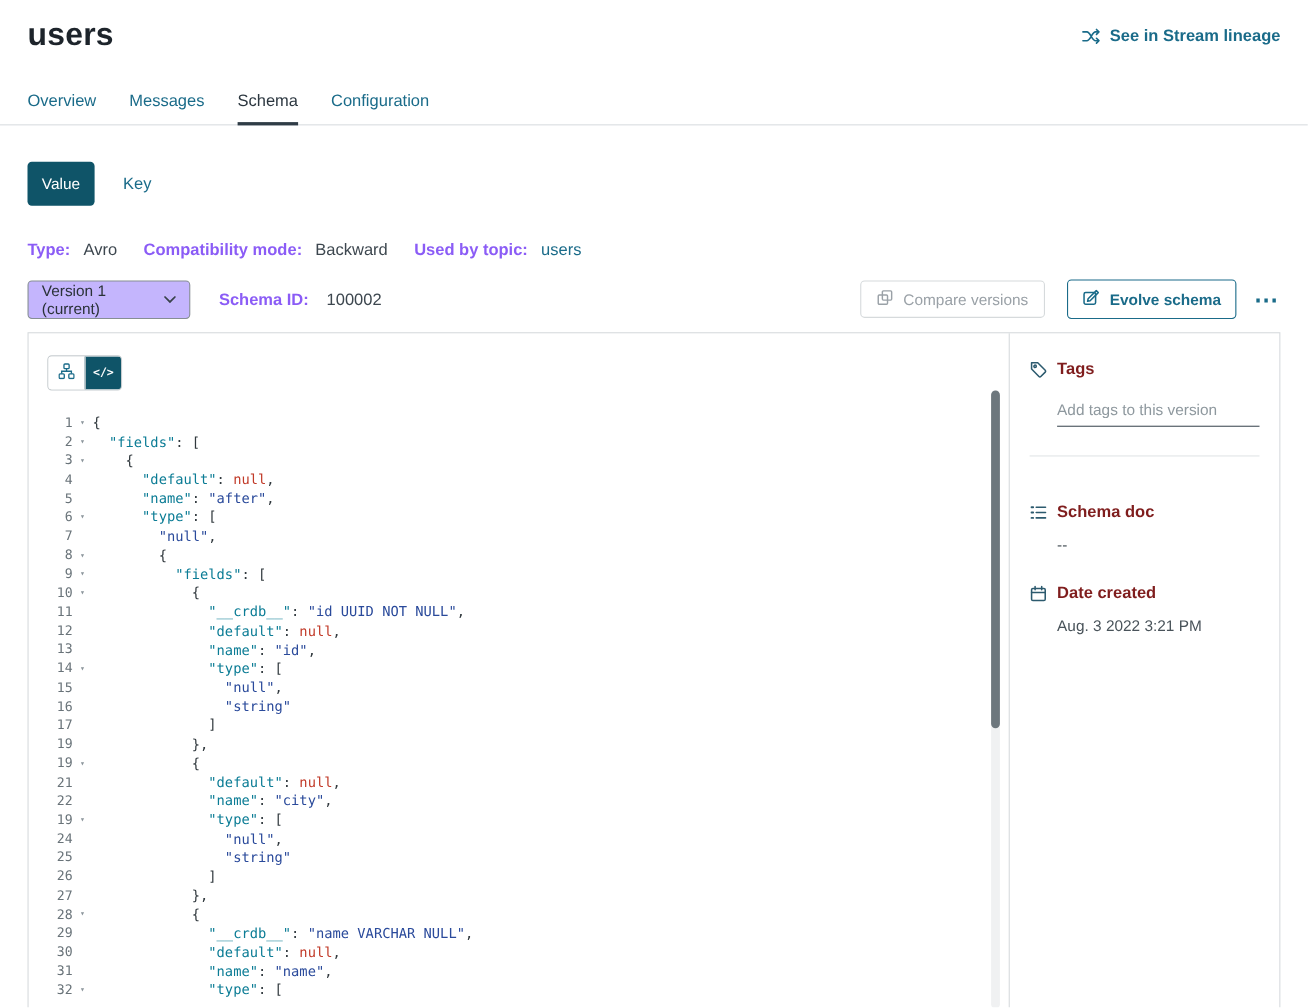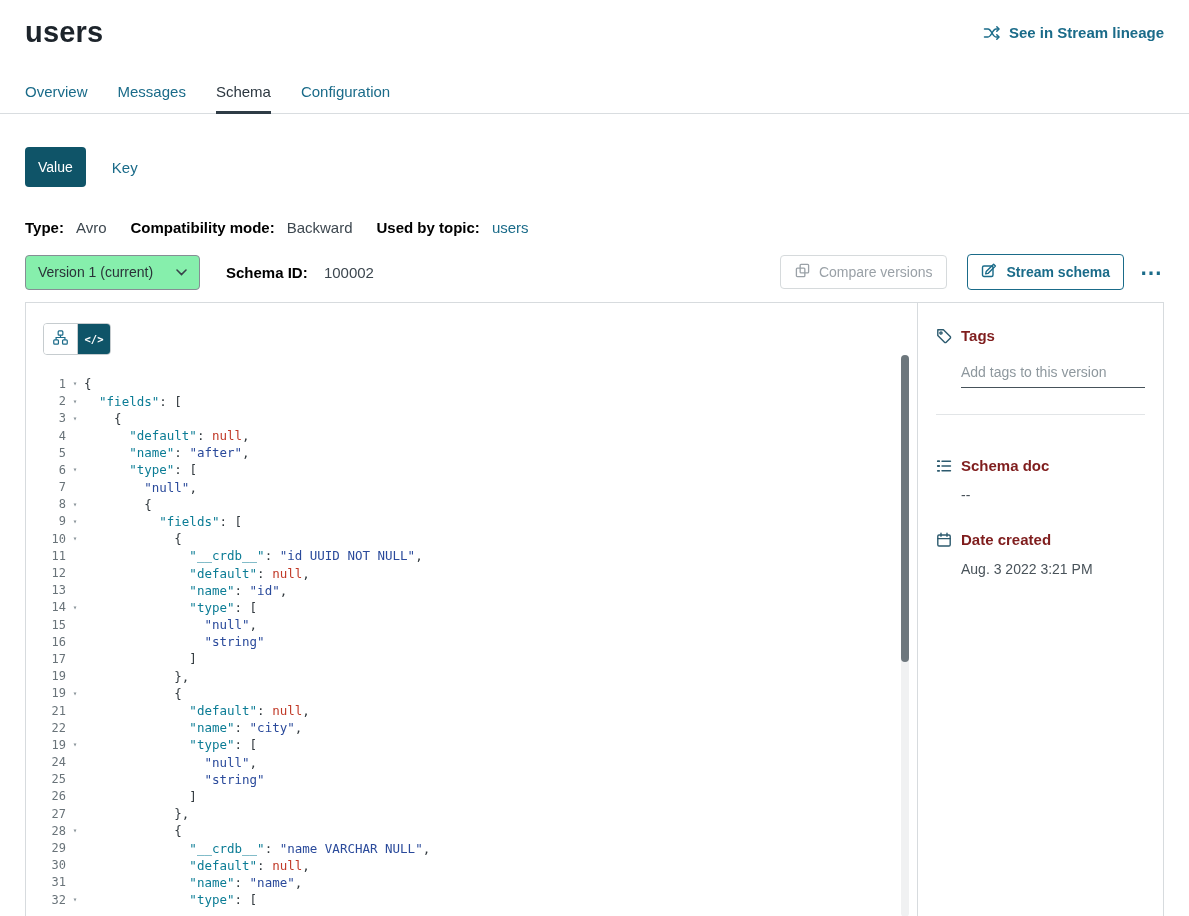--- a/index.html
+++ b/index.html
@@ -20,26 +20,26 @@
   .tab{font-size:15px;color:var(--link);padding-bottom:13px;cursor:pointer;position:relative;}
   .tab.active{color:#2c3740;font-weight:400;}
   .tab.active::after{content:"";position:absolute;left:0;right:0;bottom:-1px;height:3px;background:var(--tab-underline);}
 
   .toggle-row{display:flex;align-items:center;gap:26px;padding:0 25px;margin-top:33px;}
   .value-btn{background:var(--accent-dark);color:#fff;font-size:14px;padding:12px 13px;border-radius:4px;}
   .key-btn{color:var(--link);font-size:15px;}
 
   .meta-row{display:flex;align-items:center;padding:0 25px;margin-top:32px;font-size:15px;}
   .meta-item{margin-right:24px;white-space:nowrap;}
-  .meta-label{font-weight:700;color:#000000;}
+  .meta-label{font-weight:700;color:#8b5cf6;}
   .meta-value{color:#3d474f;margin-left:12px;}
   .meta-value.link{color:var(--link);cursor:pointer;}
 
   .controls-row{display:flex;align-items:center;padding:0 25px;margin-top:18px;}
-  .select{width:175px;height:35px;border:1px solid #868e94;border-radius:4px;display:flex;align-items:center;justify-content:space-between;padding:0 12px;font-size:14px;color:#2a3238;cursor:pointer;background:#86efac;}
+  .select{width:148px;height:35px;border:1px solid #868e94;border-radius:4px;display:flex;align-items:center;justify-content:space-between;padding:0 12px;font-size:14px;color:#2a3238;cursor:pointer;background:#c4b5fd;}
   .select .chev{color:#38424a;display:flex;}
   .schema-id{margin-left:26px;font-size:15px;white-space:nowrap;}
   .controls-spacer{flex:1}
   .compare-btn{display:flex;gap:9px;align-items:center;border:1px solid #d6dadc;background:#fff;color:#9aa1a7;font-size:14px;height:34px;padding:0 14px;border-radius:4px;}
   .evolve-btn{display:flex;gap:9px;align-items:center;border:1px solid var(--link);background:#fff;color:var(--link);font-weight:600;font-size:14px;height:36px;padding:0 13px;border-radius:4px;margin-left:20px;}
   .more-btn{margin-left:14px;color:var(--link);font-size:22px;font-weight:700;line-height:0.5;padding:4px 2px;}
 
   .main{margin:12px 25px 0 25px;border:1px solid var(--border);display:flex;height:616px;}
   .editor{flex:1;border-right:1px solid var(--border);position:relative;overflow:hidden;}
   .editor-toolbar{margin:20px 0 0 17px;display:inline-flex;border:1px solid #c6cccf;border-radius:4px;overflow:hidden;}
@@ -130,21 +130,21 @@
       </span>
       <span>Compare versions</span>
     </button>
     <button class="evolve-btn">
       <span>
         <svg width="16" height="16" viewBox="0 0 16 16" fill="none" stroke="currentColor" stroke-width="1.4" stroke-linejoin="round">
             <rect x="1.5" y="3" width="10.5" height="10.5" rx="1.5"></rect>
             <path d="M5.2 8.6 L12.6 1.2 l1.8 1.8 L7 10.4 l-2.3 .5 z"></path>
           </svg>
       </span>
-      <span>Stream schema</span>
+      <span>Evolve schema</span>
     </button>
     <button class="more-btn">⋯</button>
   </div>
 
   <div class="main">
     <div class="editor">
       <div class="editor-toolbar">
         <button class="tb-btn">
           <span>
             <svg width="15" height="15" viewBox="0 0 16 16" fill="none" stroke="currentColor" stroke-width="1.3">

